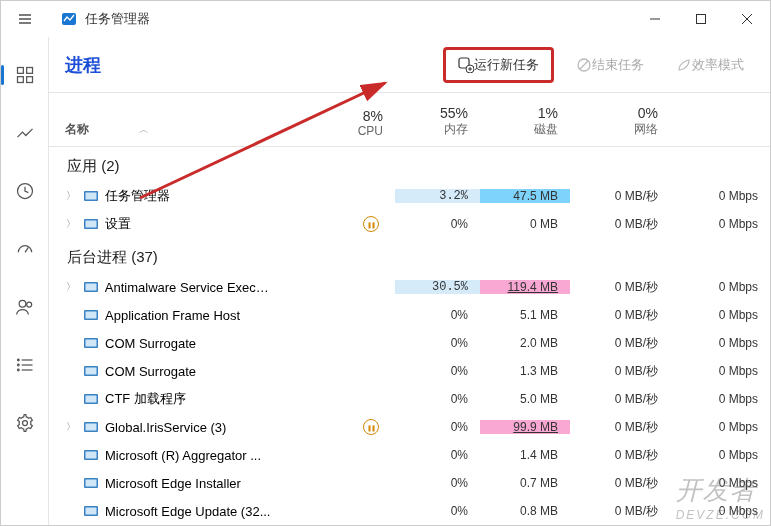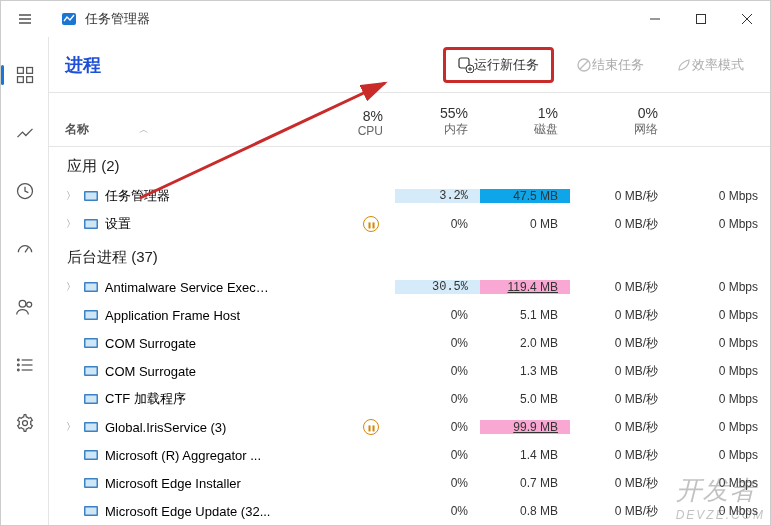--- a/index.html
+++ b/index.html
@@ -39,21 +39,21 @@
   .pname { display: flex; align-items: center; gap: 6px; overflow: hidden; white-space: nowrap; }
   .chev { width: 12px; text-align: center; color: #666; font-size: 10px; }
   .chev.blank { visibility: hidden; }
   .picon { width: 16px; height: 16px; flex-shrink: 0; }
   .plabel { overflow: hidden; text-overflow: ellipsis; }
   .pstatus { display: flex; justify-content: flex-end; padding-right: 16px; }
   .pause-ic { width: 16px; height: 16px; border: 1.5px solid #d48806; border-radius: 50%; display: flex; align-items: center; justify-content: center; }
   .pause-ic::before { content: "❚❚"; font-size: 6px; color: #d48806; letter-spacing: -1px; }
   .cell { text-align: right; padding-right: 12px; color: #333; font-size: 12px; }
   .heat1 { background: #d6ebfa; font-family: Liberation Mono, monospace; }
-  .heat2 { background: #0ea5e9; }
+  .heat2 { background: #7dd3fc; }
   .heat3 { background: #f9a8d4; text-decoration: underline; }
   .arrow { position: absolute; left: 130px; top: 78px; pointer-events: none; }
   .watermark { position: absolute; right: 6px; bottom: 4px; font-size: 26px; font-weight: 300; color: rgba(80,80,80,0.35); font-style: italic; font-family: Georgia, serif; letter-spacing: 1px; }
   .watermark .sub { display: block; font-size: 12px; text-align: right; letter-spacing: 2px; }
 </style>
 </head>
 <body>
 
 <div class="window">
   <div class="titlebar">

